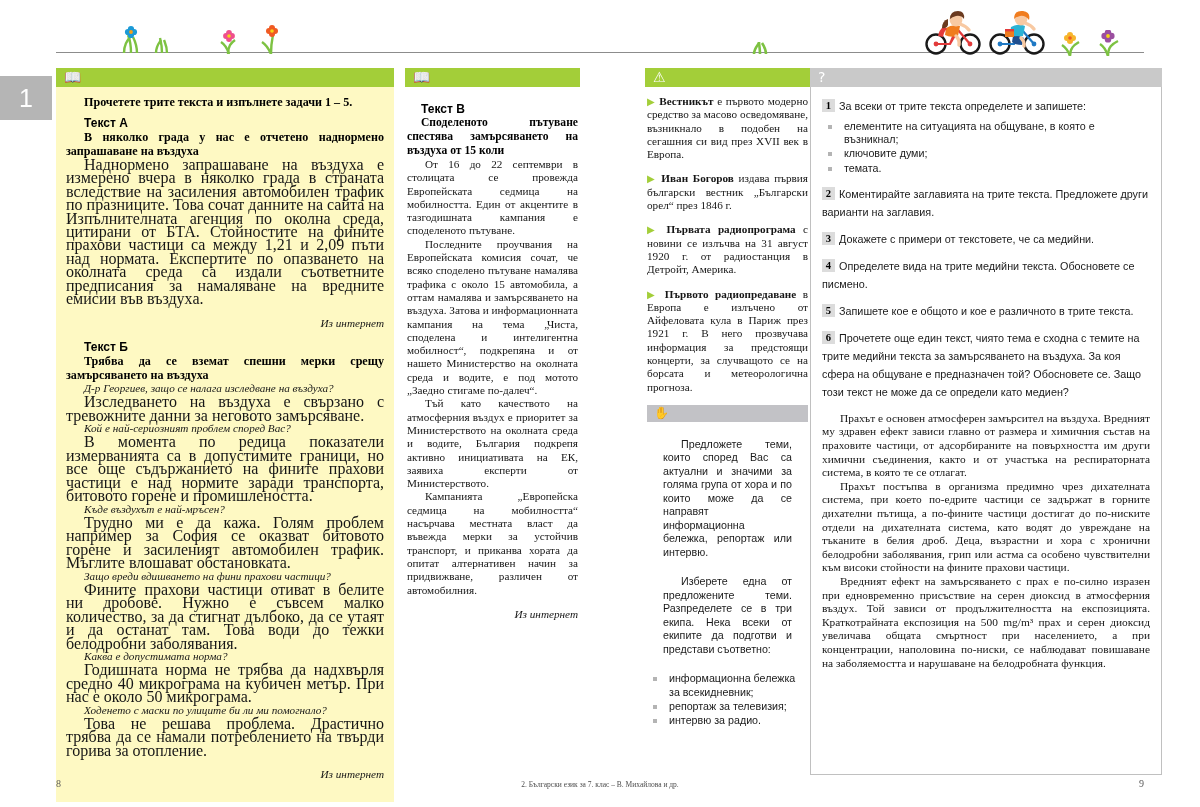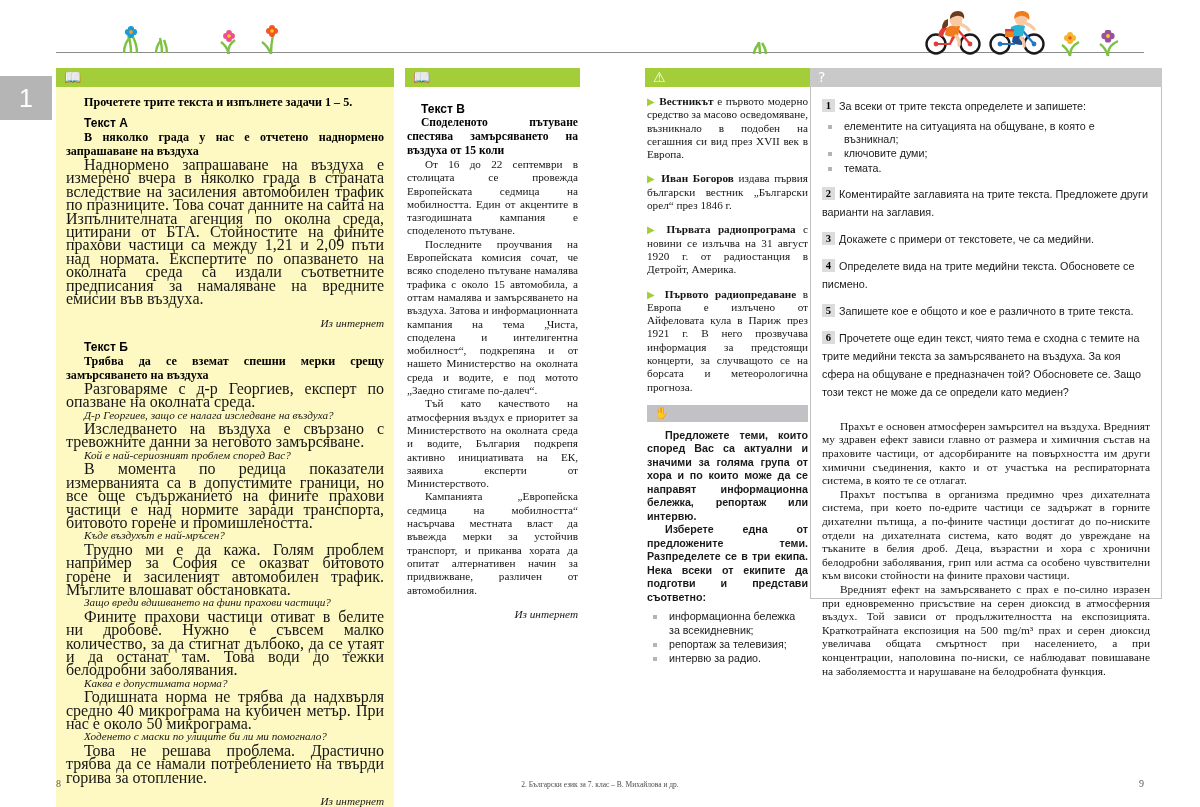--- a/index.html
+++ b/index.html
@@ -124,40 +124,40 @@
   .midband {
     background: #c2c2c6; height: 17px; margin: 6px 0 7px 0;
     position: relative;
   }
   .midband .bicon { position: absolute; left: 7px; top: 0; color: #fff; font-size: 12px; line-height: 17px; font-family:"DejaVu Sans", sans-serif;}
 
   .sans {
     font-family: "Liberation Sans", sans-serif;
     font-size: 10.7px; line-height: 13.5px;
     color: #1a1a1a; text-align: justify;
-    text-indent: 18px; margin: 0; font-weight: bold;
+    text-indent: 18px; margin: 16px;
   }
   .sq-list { list-style: none; margin: 6px 0 0 0; padding: 0; }
   .sq-list li {
     font-family: "Liberation Sans", sans-serif;
     font-size: 10.7px; line-height: 13.2px; color: #1a1a1a;
     padding-left: 22px; position: relative; margin-bottom: 1px;
   }
   .sq-list li::before {
     content: ""; position: absolute; left: 6px; top: 5px;
     width: 4px; height: 4px; background: #b4b4b4;
   }
 
   
   #col-d .panel {
     border: 1px solid #c0c0c0;
     border-top: none;
     background: #ffffff;
     padding: 9px 11px 11px 11px;
-    height: 512px;
+    height: 688px;
   }
   .task { margin-bottom: 9px; }
   .task .num {
     display: inline-block;
     background: #dcdcdc; color: #000;
     font-family: "Liberation Serif", serif;
     font-weight: bold; font-size: 10.6px;
     width: 13px; height: 13px; line-height: 13px;
     text-align: center; margin-right: 4px;
     vertical-align: 1px;
@@ -310,21 +310,20 @@
     <div class="tinted">
       <p class="hdg">Прочетете трите текста и изпълнете задачи 1 – 5.</p>
 
       <p class="label">Текст А</p>
       <p class="hdg">В няколко града у нас е отчетено наднормено запрашаване на въздуха</p>
       <p class="bt">Наднормено запрашаване на въздуха е измерено вчера в няколко града в страната вследствие на засиления автомобилен трафик по празниците. Това сочат данните на сайта на Изпълнителната агенция по околна среда, цитирани от БТА. Стойностите на фините прахови частици са между 1,21 и 2,09 пъти над нормата. Експертите по опазването на околната среда са издали съответните предписания за намаляване на вредните емисии във въздуха.</p>
       <p class="src">Из интернет</p>
 
       <p class="label">Текст Б</p>
       <p class="hdg">Трябва да се вземат спешни мерки срещу замърсяването на въздуха</p>
-      <p class="bt">Разговаряме с д-р Георгиев, експерт по опазване на околната среда.</p>
 
       <p class="q">Д-р Георгиев, защо се налага изследване на въздуха?</p>
       <p class="bt">Изследването на въздуха е свързано с тревожните данни за неговото замърсяване.</p>
       <p class="q">Кой е най-сериозният проблем според Вас?</p>
       <p class="bt">В момента по редица показатели  измерванията са в допустимите граници, но все още съдържанието на фините прахови частици е над нормите заради транспорта, битовото горене и промишлеността.</p>
       <p class="q">Къде въздухът е най-мръсен?</p>
       <p class="bt">Трудно ми е да кажа. Голям проблем например за София се оказват битовото горене и засиленият автомобилен трафик. Мъглите влошават обстановката.</p>
       <p class="q">Защо вреди вдишването на фини прахови частици?</p>
       <p class="bt">Фините прахови частици отиват в белите ни дробове. Нужно е съвсем  малко количество, за да стигнат дълбоко, да се утаят и да останат там. Това води до тежки белодробни заболявания.</p>
       <p class="q">Каква е допустимата норма?</p>
@@ -411,21 +410,21 @@
       </div>
 
       <div class="task">
         <span class="num">4</span><span class="txt">Определете вида на трите медийни текста. Обосновете се писмено.</span>
       </div>
 
       <div class="task">
         <span class="num">5</span><span class="txt">Запишете кое е общото и кое е различното в трите текста.</span>
       </div>
 
-      <div class="task" style="margin-bottom:20px;">
+      <div class="task" style="margin-bottom:12px;">
         <span class="num">6</span><span class="txt">Прочетете още един текст, чиято тема е сходна с темите на трите медийни текста за замърсяването на въздуха. За коя сфера на общуване е предназначен той? Обосновете се. Защо този текст не може да се определи като медиен?</span>
       </div>
 
       <p class="reading">Прахът е основен атмосферен замърсител на въздуха. Вредният му здравен ефект зависи главно от размера и химичния състав на праховите частици, от адсорбираните на повърхността им други химични съединения, както и от участъка на респираторната система, в която те се отлагат.</p>
       <p class="reading">Прахът постъпва в организма предимно чрез дихателната система, при което по-едрите частици се задържат в горните дихателни пътища, а по-фините частици достигат до по-ниските отдели на дихателната система, като водят до увреждане на тъканите в белия дроб. Деца, възрастни и хора с хронични белодробни заболявания, грип или астма са особено чувствителни към високи стойности на фините прахови частици.</p>
       <p class="reading">Вредният ефект на замърсяването с прах е по-силно изразен при едновременно присъствие на серен диоксид в атмосферния въздух. Той зависи от продължителността на експозицията. Краткотрайната експозиция на 500 mg/m³ прах и серен диоксид увеличава общата смъртност при населението, а при концентрации, наполовина по-ниски, се наблюдават повишаване на заболяемостта и нарушаване на белодробната функция.</p>
     </div>
   </div>
 
   <div class="foot" id="foot-left">8</div>

